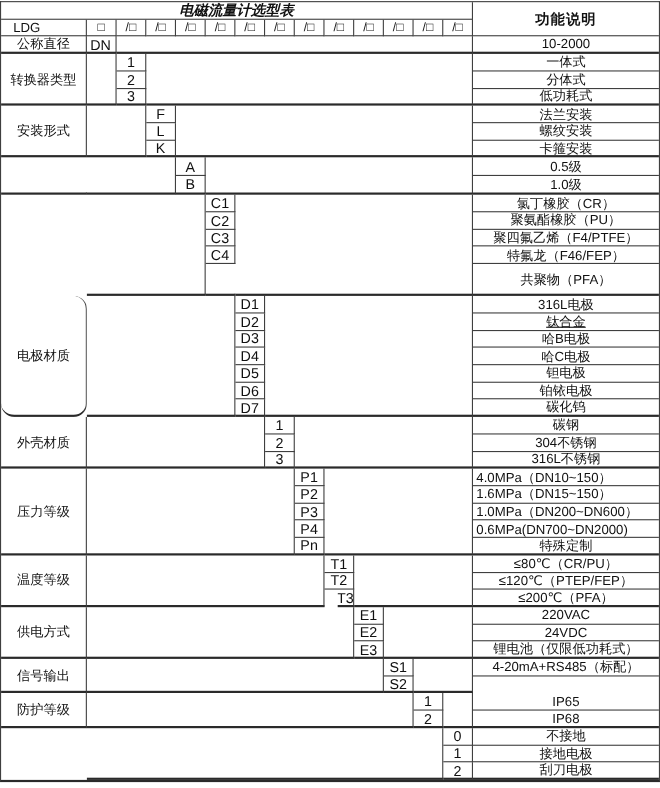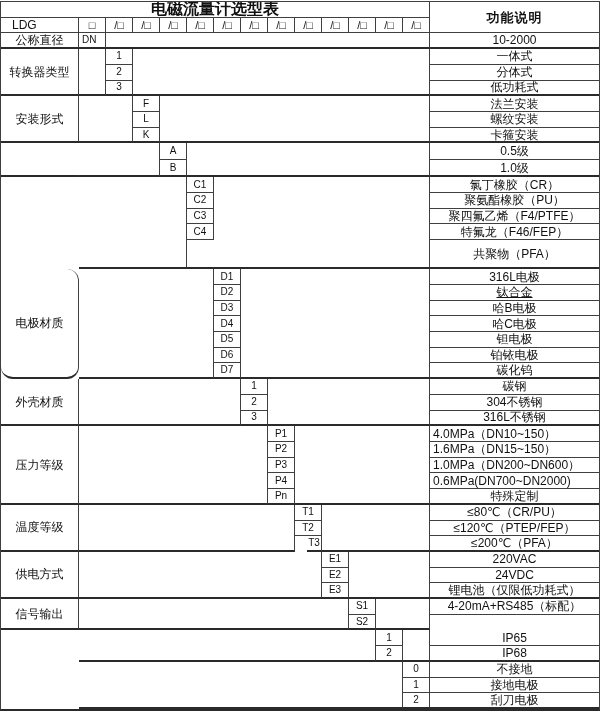--- a/index.html
+++ b/index.html
@@ -19,25 +19,25 @@
     background:#fff;
   }
   .cell{
     display:flex;align-items:center;justify-content:center;
     font-size:12px;line-height:1;white-space:nowrap;overflow:hidden;
     color:var(--tx);
   }
   .br{border-right:1px solid var(--bc);}
   .bb{border-bottom:1px solid var(--bc);}
   .bb2{border-bottom:2px solid var(--bcb);}
-  .title{grid-column:1/15;grid-row:1;font-weight:700;font-size:16px;}
+  .title{grid-column:1/15;grid-row:1;font-weight:700;font-size:13px;font-style:italic;}
   .funchdr{grid-column:15;grid-row:1/3;font-weight:700;font-size:13px;letter-spacing:1px;}
   .ldg{grid-column:1;grid-row:2;justify-content:flex-start;padding-left:11px;}
   .box{font-size:11px;}
-  .code{font-size:10px;}
+  .code{font-size:13px;}
   .label{font-size:12px;}
   .desc{font-size:12px;}
   .al{justify-content:flex-start;padding-left:3px;}
 </style>
 </head>
 <body>
 
 <div class="table" id="grid">
   <div class="cell title br bb">电磁流量计选型表</div>
   <div class="cell funchdr bb">功能说明</div>
@@ -152,20 +152,21 @@
     <div class="cell code br bb" style="grid-area: 36 / 11;">E2</div>
     <div class="cell desc bb" style="grid-area: 36 / 15;">24VDC</div>
     <div class="cell code br bb2" style="grid-area: 37 / 11;">E3</div>
     <div class="cell desc bb2" style="grid-area: 37 / 15;">锂电池（仅限低功耗式）</div>
     <div class="cell label br bb2" style="grid-area: 38 / 1 / 40;">信号输出</div>
     <div class="cell br bb2" style="grid-area: 38 / 2 / 40 / 12;"></div>
     <div class="cell br bb2" style="grid-area: 38 / 13 / 40 / 15;"></div>
     <div class="cell code br bb" style="grid-area: 38 / 12;">S1</div>
     <div class="cell desc bb" style="grid-area: 38 / 15;">4-20mA+RS485（标配）</div>
     <div class="cell code br bb2" style="grid-area: 39 / 12;">S2</div>
+    <div class="cell label br bb2" style="grid-area: 40 / 1 / 42;">防护等级</div>
     <div class="cell br bb2" style="grid-area: 40 / 2 / 42 / 13;"></div>
     <div class="cell br bb2" style="grid-area: 40 / 14 / 42 / 15;"></div>
     <div class="cell code br bb" style="grid-area: 40 / 13;">1</div>
     <div class="cell desc bb" style="grid-area: 40 / 15;">IP65</div>
     <div class="cell code br bb2" style="grid-area: 41 / 13;">2</div>
     <div class="cell desc bb2" style="grid-area: 41 / 15;">IP68</div>
     <div class="cell br bb2" style="grid-area: 42 / 2 / 45 / 14;"></div>
     <div class="cell code br bb" style="grid-area: 42 / 14;">0</div>
     <div class="cell desc bb" style="grid-area: 42 / 15;">不接地</div>
     <div class="cell code br bb" style="grid-area: 43 / 14;">1</div>

